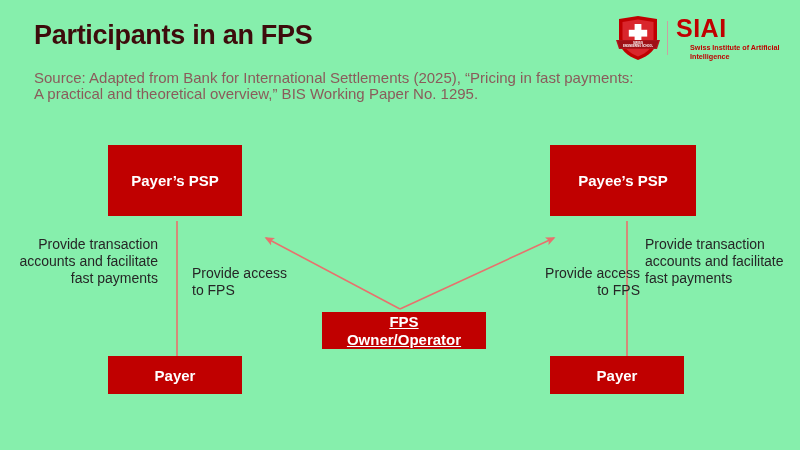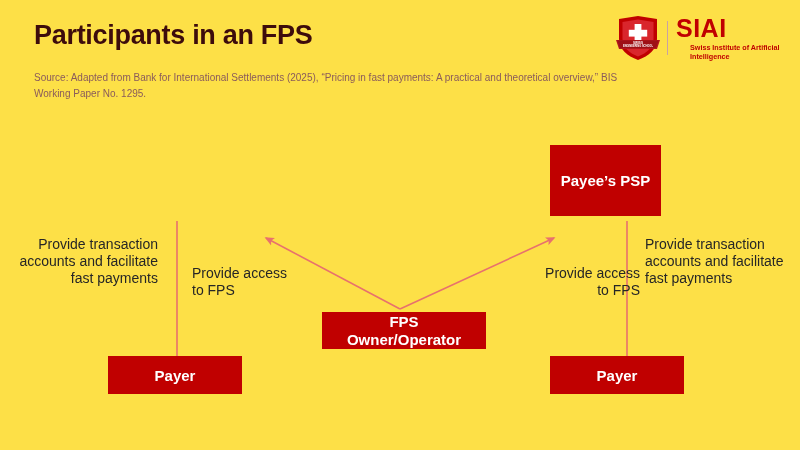--- a/index.html
+++ b/index.html
@@ -10,40 +10,40 @@
     width: 800px;
     height: 450px;
     background: #ffffff;
     font-family: "Liberation Sans", sans-serif;
     overflow: hidden;
   }
   #slide {
     position: relative;
     width: 800px;
     height: 450px;
-    background: #fde047;
+    background: #86efac;
   }
 
   
   #slide-title {
     position: absolute;
     left: 34px;
     top: 20px;
     font-size: 27px;
     font-weight: bold;
     color: #3D0C0C;
     letter-spacing: -0.3px;
     white-space: nowrap;
   }
   #source-note {
     position: absolute;
     left: 34px;
     top: 70px;
     width: 600px;
-    font-size: 10px;
+    font-size: 15px;
     line-height: 16px;
     color: #8A5B5B;
   }
 
   
   #logo {
     position: absolute;
     right: 18px;
     top: 14px;
     display: flex;
@@ -92,22 +92,22 @@
     background: #C00000;
     color: #ffffff;
     font-weight: bold;
     display: flex;
     align-items: center;
     justify-content: center;
     text-align: center;
     line-height: 19px;
   }
   #box-payer-psp   { left: 108px; top: 145px; width: 134px; height: 71px; font-size: 15px; }
-  #box-payee-psp   { left: 550px; top: 145px; width: 111px; height: 71px; font-size: 15px; }
-  #box-fps-owner   { left: 322px; top: 312px; width: 164px; height: 37px; font-size: 15px; line-height: 18px; }
+  #box-payee-psp   { left: 550px; top: 145px; width: 146px; height: 71px; font-size: 15px; }
+  #box-fps-owner   { left: 322px; top: 312px; width: 164px; height: 37px; font-size: 15px; line-height: 18px; text-decoration: underline; }
   #box-payer-left  { left: 108px; top: 356px; width: 134px; height: 38px; font-size: 15px; }
   #box-payer-right { left: 550px; top: 356px; width: 134px; height: 38px; font-size: 15px; }
 
   
   #box-fps-owner .two-line { display: block; white-space: pre-line; }
 
   
   .annotation {
     position: absolute;
     font-size: 14px;
@@ -165,20 +165,23 @@
 
     <line x1="177" y1="221" x2="177" y2="377" stroke="#E8716D" stroke-width="1.6" marker-end="url(#head)"></line>
 
     <line x1="627" y1="221" x2="627" y2="377" stroke="#E8716D" stroke-width="1.6" marker-end="url(#head)"></line>
 
     <line x1="400" y1="309" x2="266" y2="238" stroke="#E8716D" stroke-width="1.6" marker-end="url(#head)"></line>
 
     <line x1="400" y1="309" x2="554" y2="238" stroke="#E8716D" stroke-width="1.6" marker-end="url(#head)"></line>
   </svg>
 
+  <div class="node-box" id="box-payer-psp">
+    <span>Payer’s PSP</span>
+  </div>
 
   <div class="node-box" id="box-payee-psp">
     <span>Payee’s PSP</span>
   </div>
 
   <div class="node-box" id="box-fps-owner">
     <span class="two-line">FPS
 Owner/Operator</span>
   </div>
 

